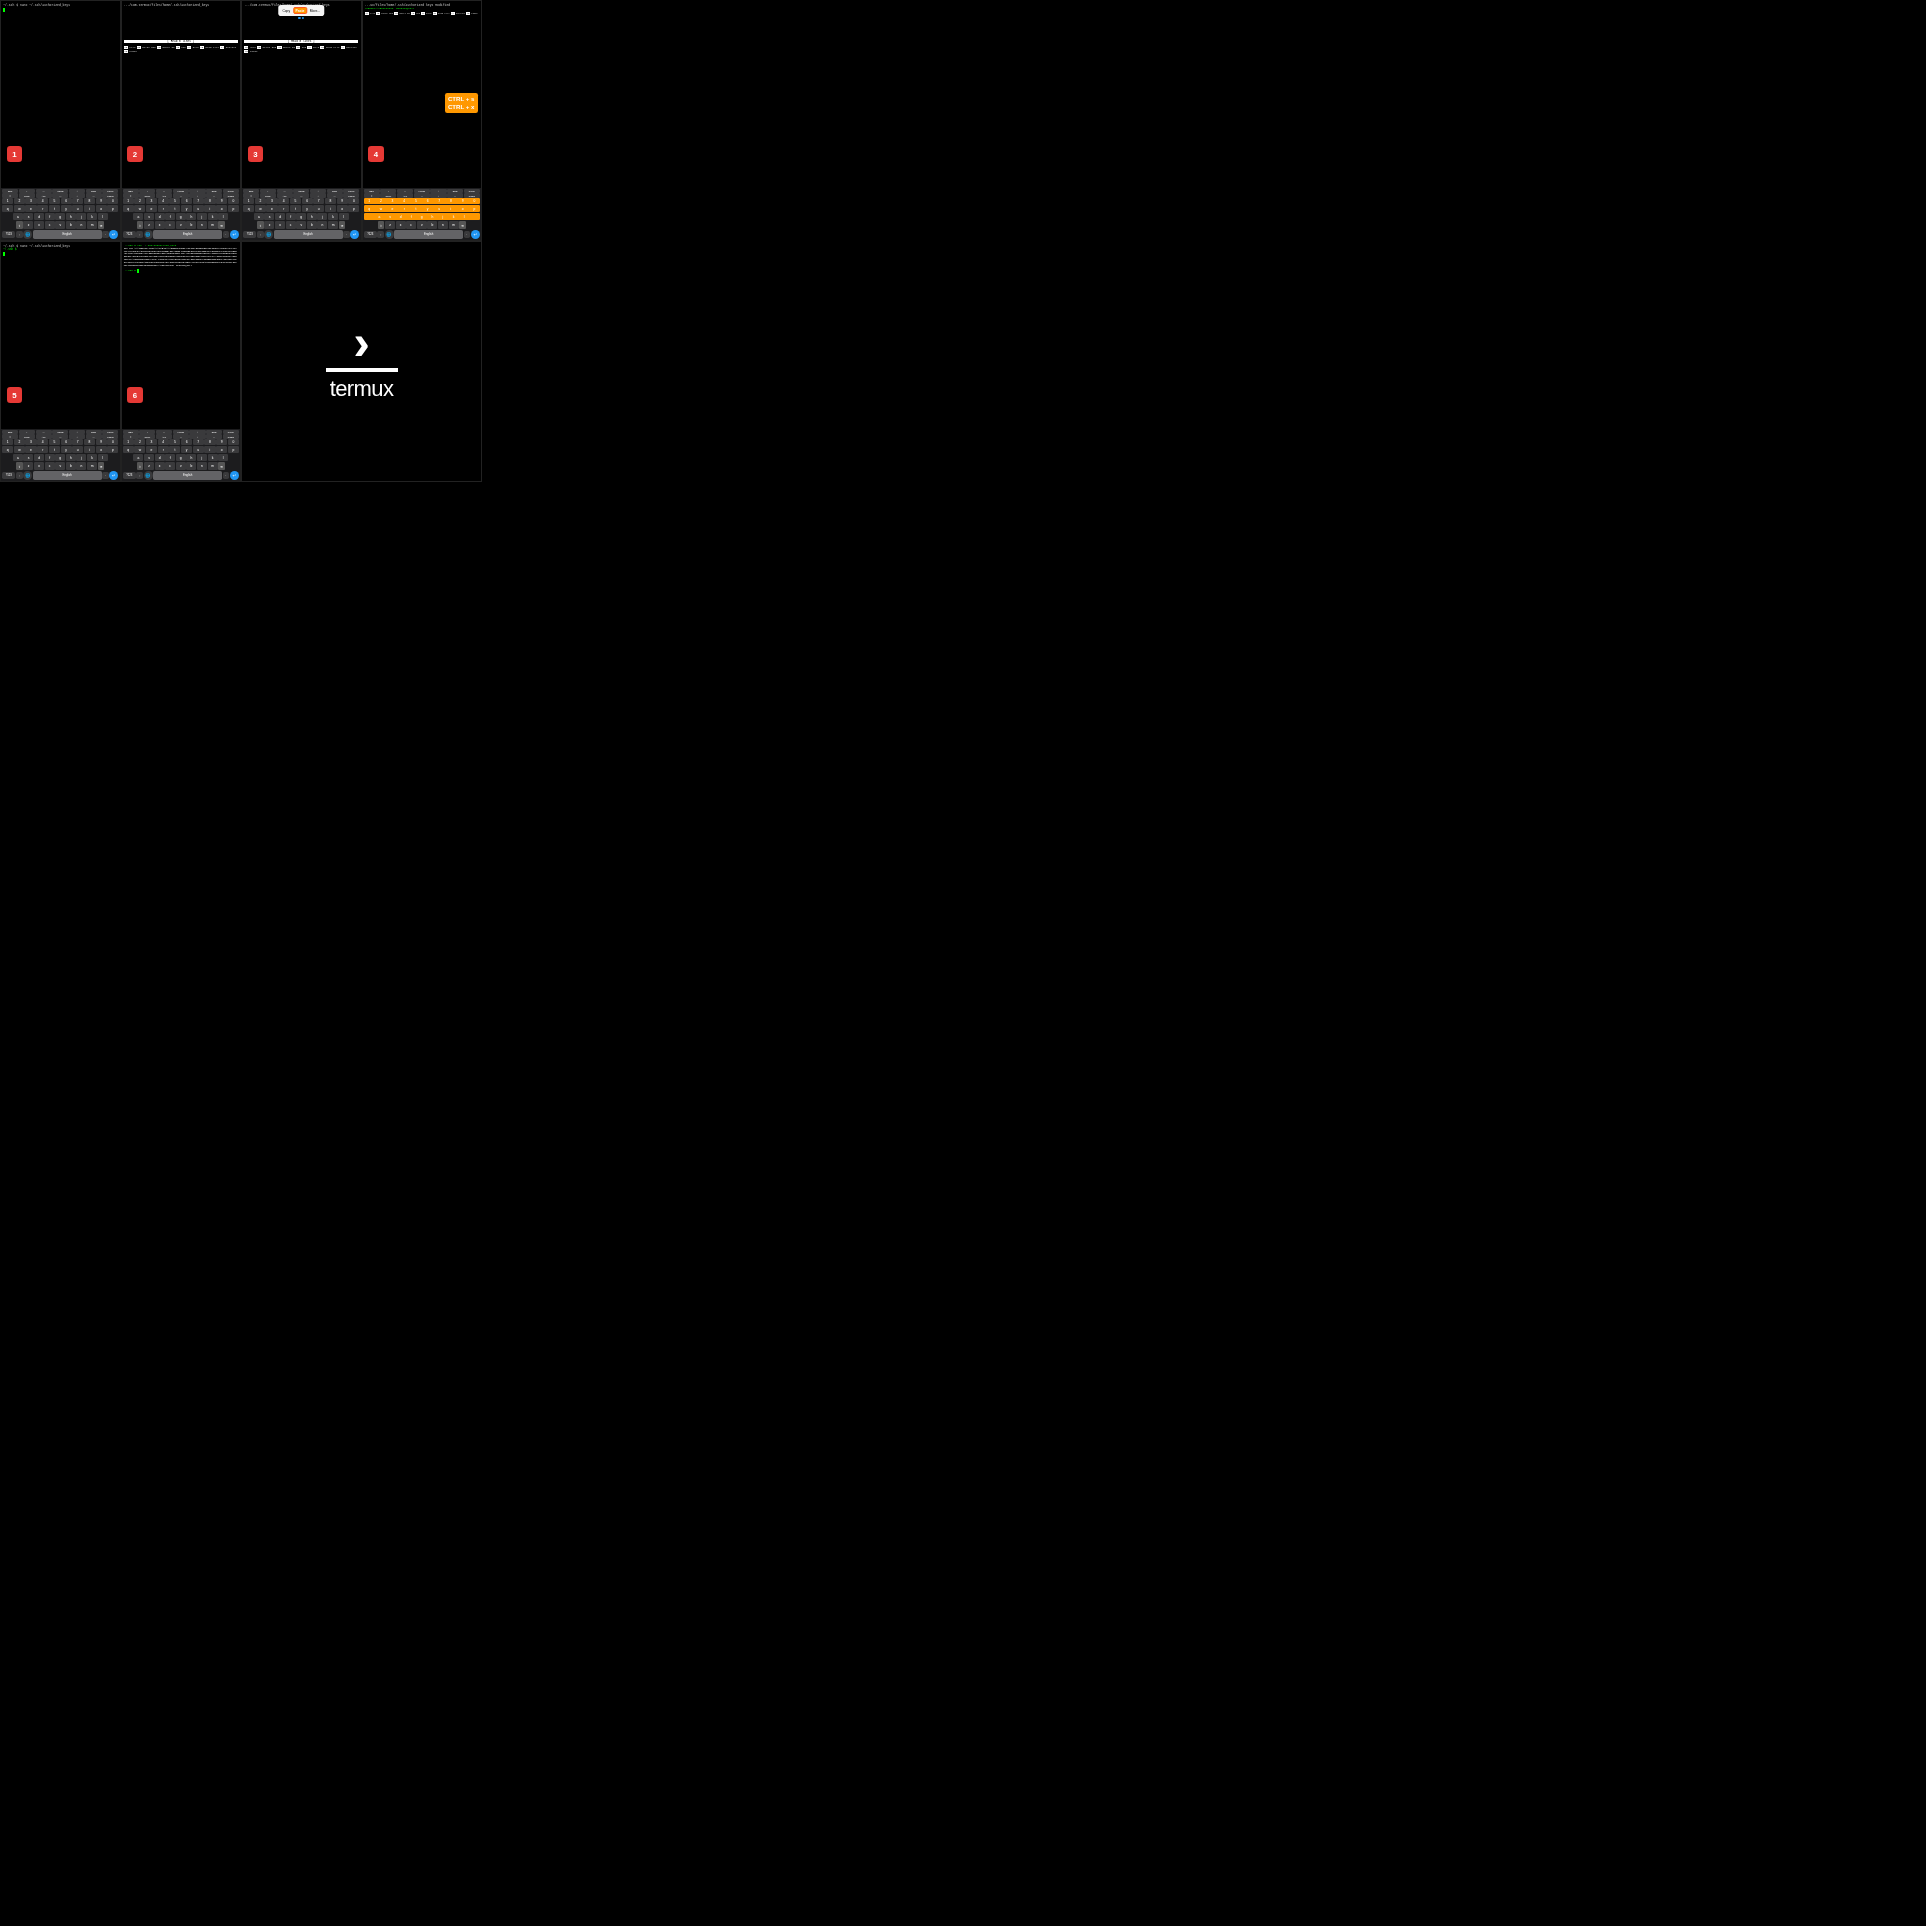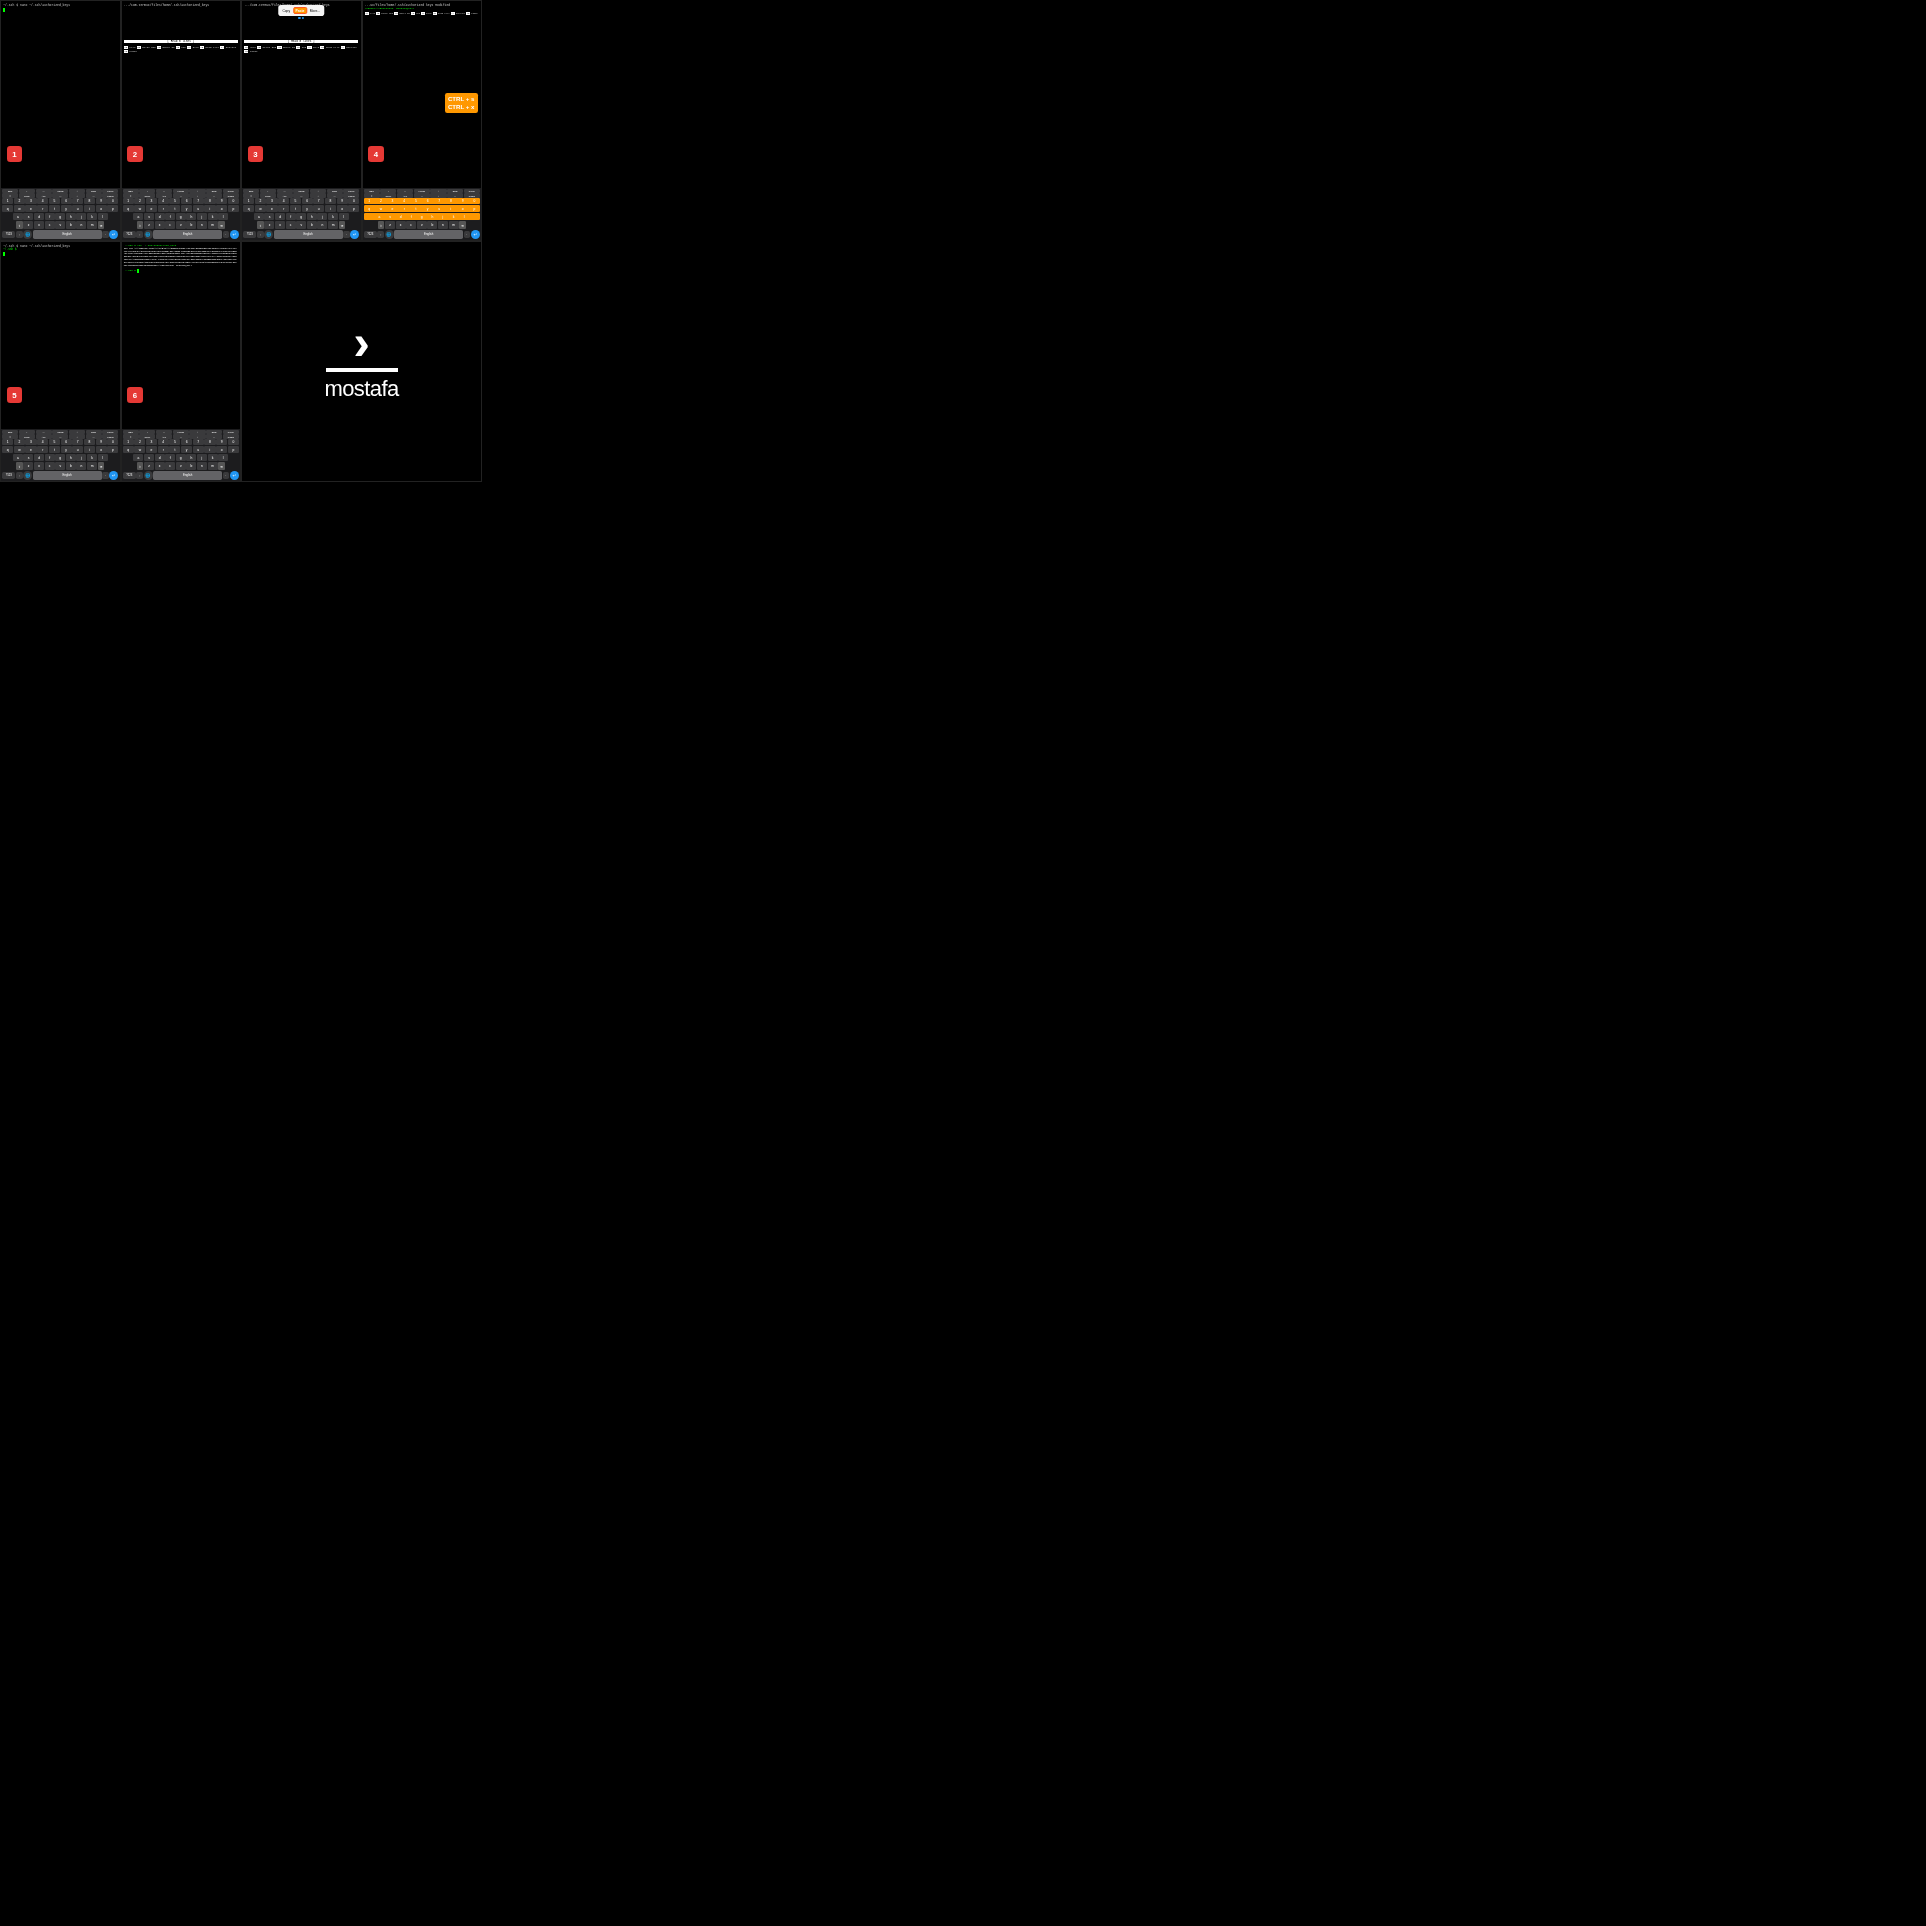--- a/index.html
+++ b/index.html
@@ -865,17 +865,17 @@
           <div class="kb-bottom-btn space" style="text-align:center;font-size:2.8px;color:#fff;padding:2.2px 0;flex:1;">English</div>
           <div class="kb-bottom-btn period">.</div>
           <div class="kb-bottom-btn enter" style="color:#fff;">↵</div>
         </div>
     </div>
   </div>
 
   <div class="cell-termux" style="grid-column: 3/5; grid-row: 2; display:flex; flex-direction:column; align-items:center; justify-content:center; background:#000; border: 0.6px solid #222;">
     <div style="color:#fff; font-size:50px; font-weight:900; font-family:Arial,sans-serif; line-height:0.85; margin-bottom:4.4px;">›</div>
     <div style="width:72px; height:4.4px; background:#fff; margin-bottom:4.4px;"></div>
-    <div style="color:#fff; font-size:22px; font-family:Arial,sans-serif; font-weight:300; letter-spacing:-0.6px;">mostafa</div>
+    <div style="color:#fff; font-size:22px; font-family:Arial,sans-serif; font-weight:300; letter-spacing:-0.6px;">termux</div>
   </div>
 
 </div>
 
 
 </body></html>

